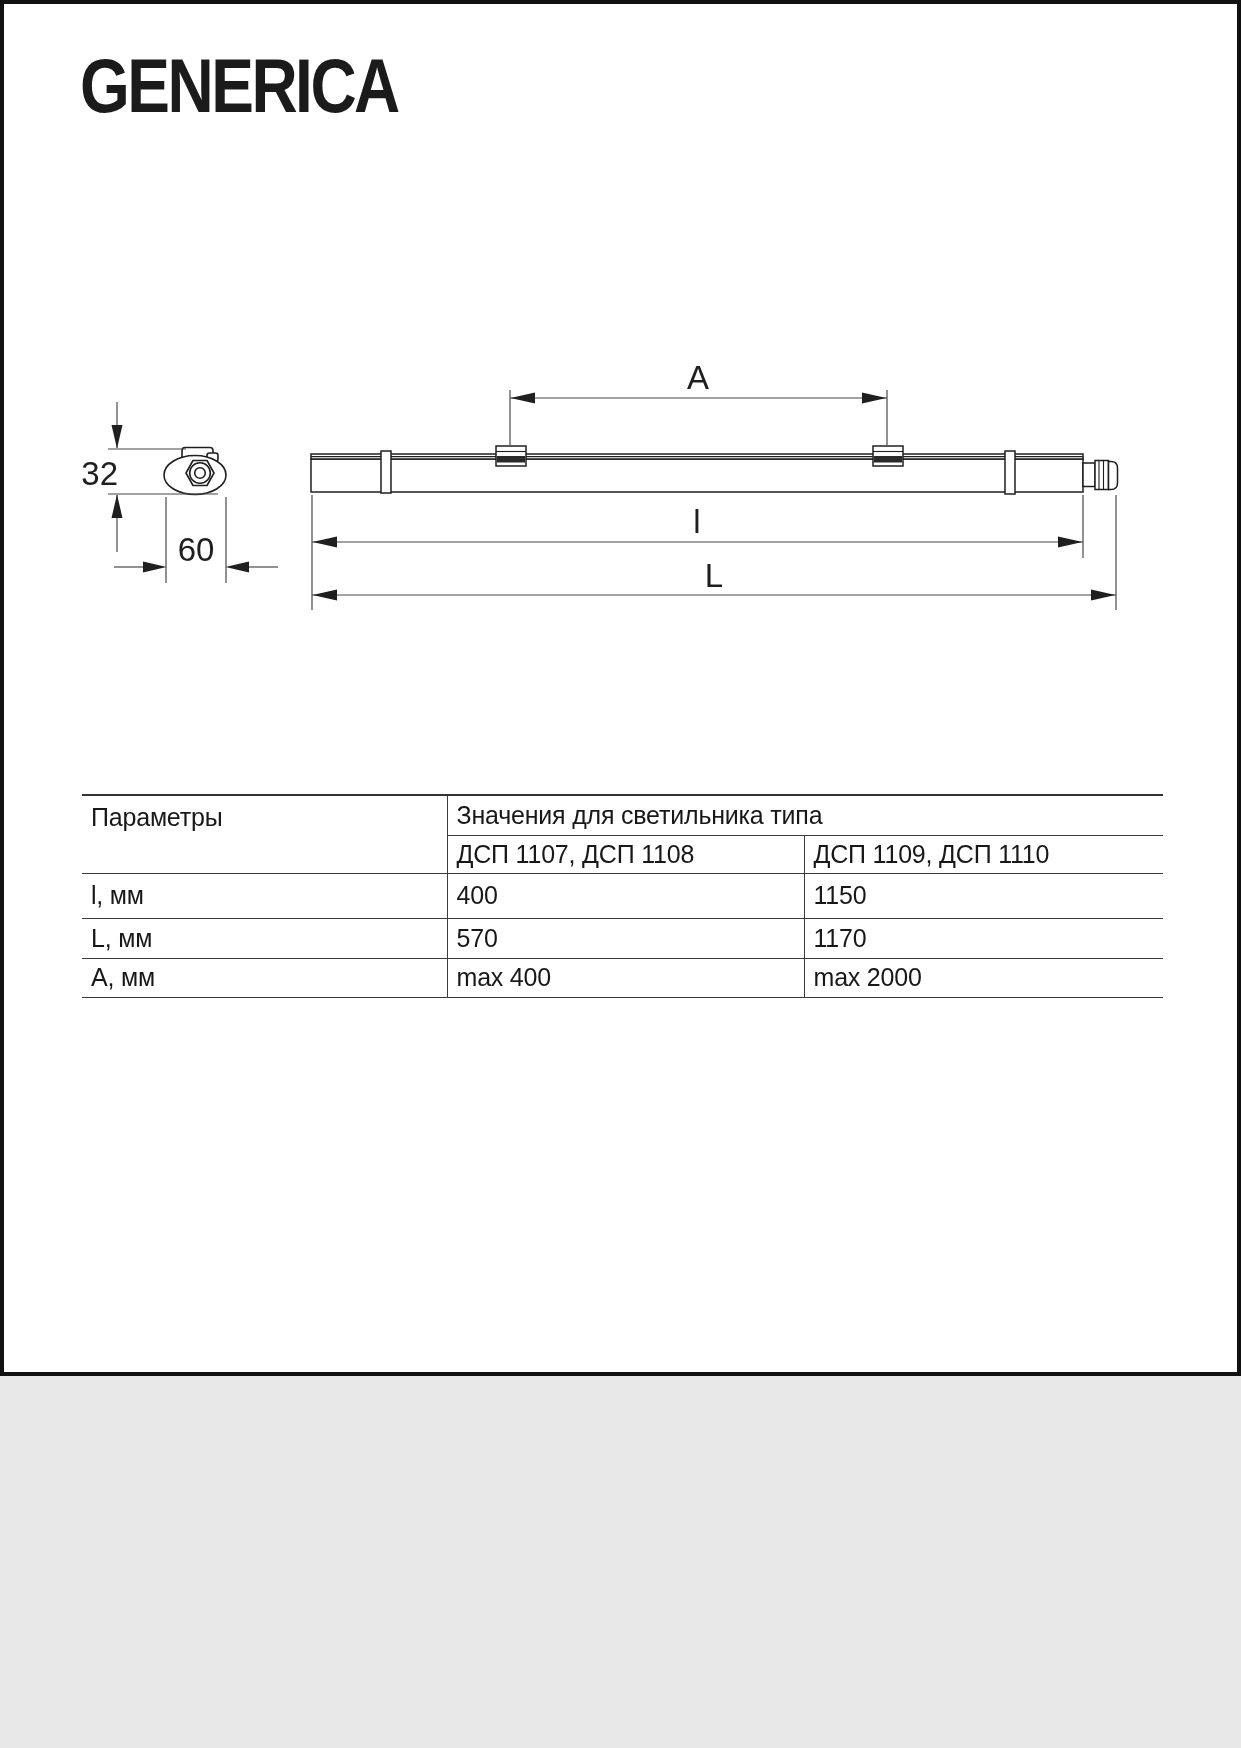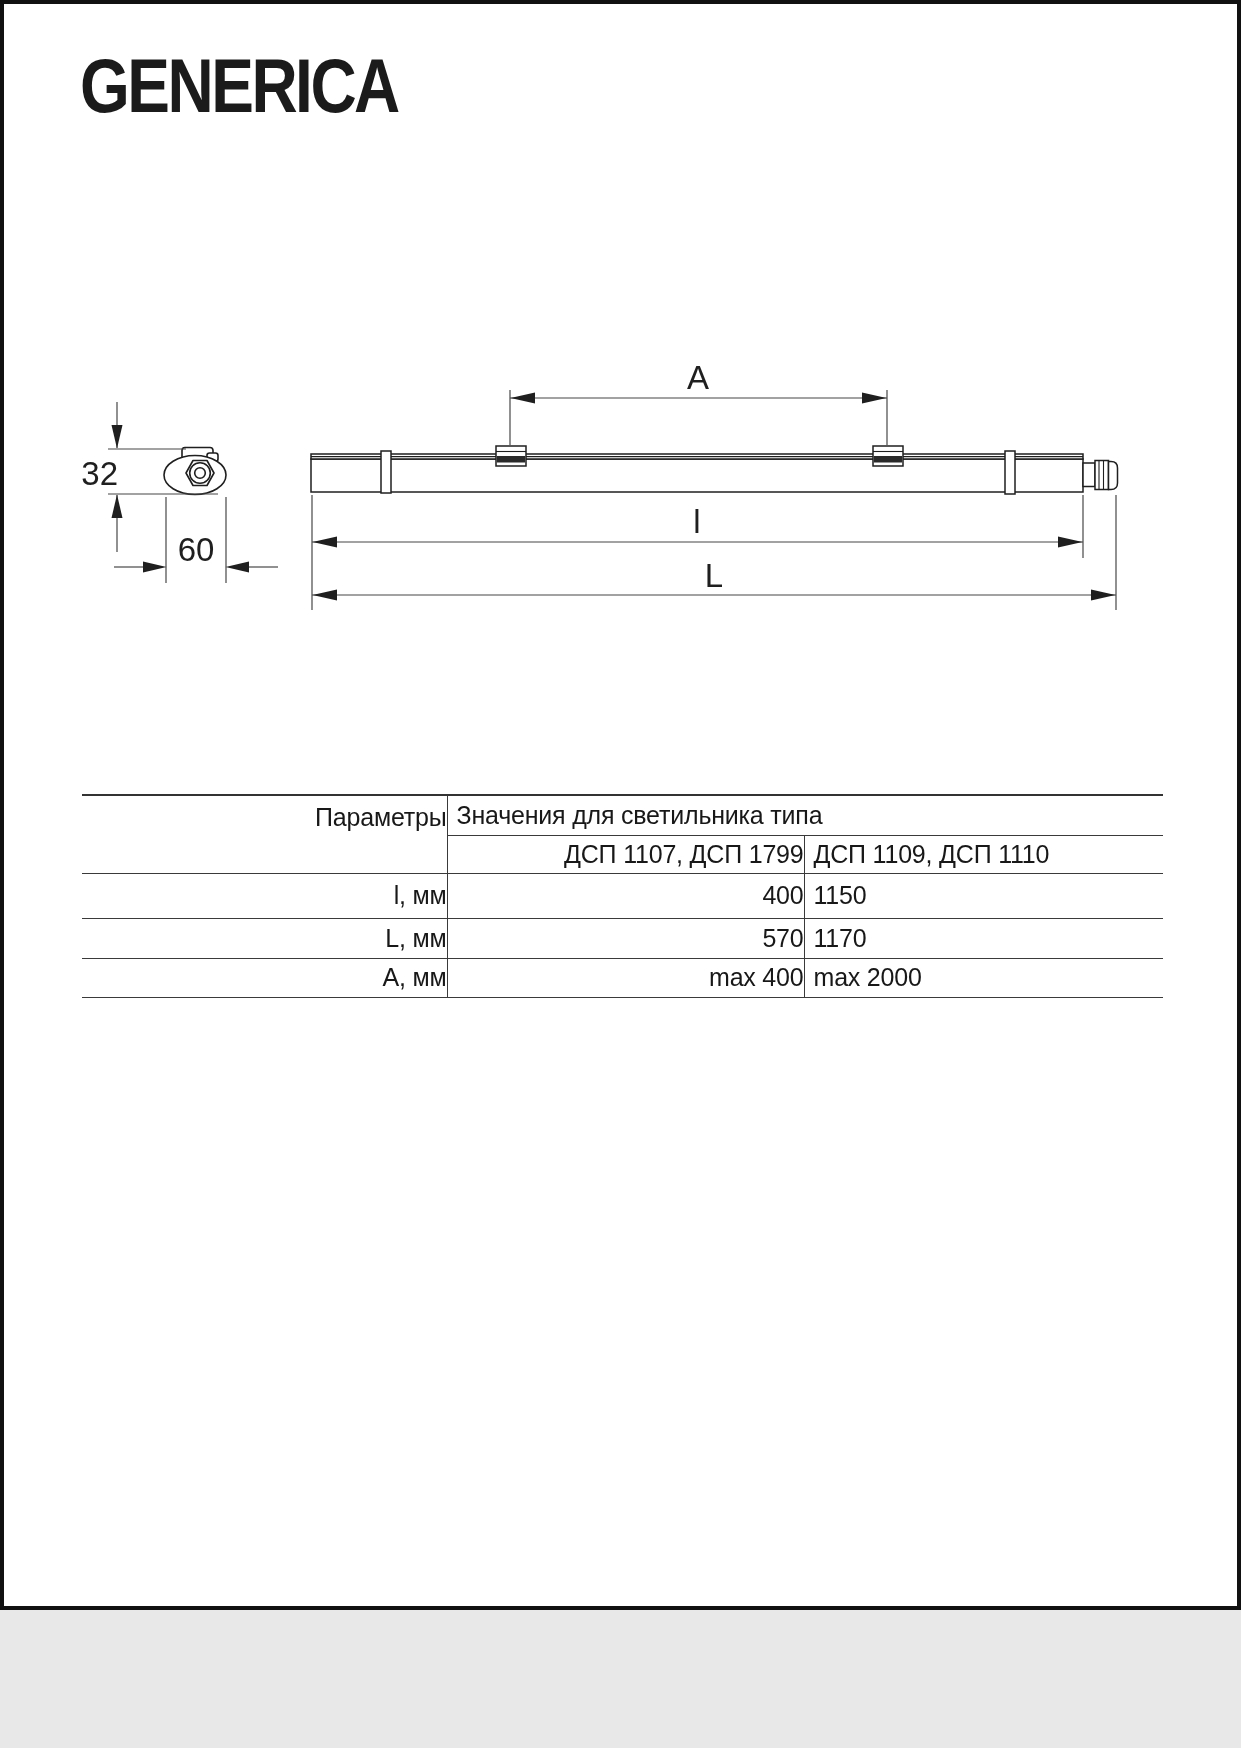--- a/index.html
+++ b/index.html
@@ -1,18 +1,18 @@
 <!DOCTYPE html>
 <html><head>
 <meta charset="utf-8">
 <style>
   html,body{margin:0;padding:0;background:#e8e8e8;}
   .page{
     position:relative;
-    width:1241px;height:1610px;
+    width:1241px;height:1376px;
     background:#ffffff;
     margin:0 auto;
     box-sizing:border-box;
     border:4px solid #111;
     font-family:"Liberation Sans", sans-serif;
     color:#1b1b1b;
     overflow:hidden;
   }
   .logo{
     position:absolute;left:76px;top:38px;
@@ -47,21 +47,21 @@
     letter-spacing:-0.2px;
     color:#181818;
   }
   table.params td{
     border-bottom:1.5px solid #3a3a3a;
     padding:0 0 0 9px;
     vertical-align:middle;
     overflow:hidden;
     white-space:nowrap;
   }
-  table.params td.vr{border-right:1.5px solid #3a3a3a;text-align:right;}
+  table.params td.vr{border-right:1.5px solid #3a3a3a;}
   table.params td.top{vertical-align:top;padding-top:7px;}
   .caption{
     position:absolute;left:85px;top:1104px;
     font-size:26px;
     letter-spacing:-0.4px;
     color:#181818;
     white-space:nowrap;
   }
 </style>
 </head>
@@ -178,21 +178,21 @@
       <col style="width:365px">
         <col style="width:357px">
         <col style="width:359px">
     </colgroup>
     <tbody>
         <tr style="height:40px">
       <td class="vr top" rowspan="2">Параметры</td>
       <td colspan="2">Значения для светильника типа</td>
     </tr>
     <tr style="height:38px">
-      <td class="vr">ДСП 1107, ДСП 1799</td>
+      <td class="vr">ДСП 1107, ДСП 1108</td>
       <td>ДСП 1109, ДСП 1110</td>
     </tr>
     <tr style="height:45px">
       <td class="vr">l, мм</td>
       <td class="vr">400</td>
       <td>1150</td>
     </tr>
     <tr style="height:40px">
       <td class="vr">L, мм</td>
       <td class="vr">570</td>

